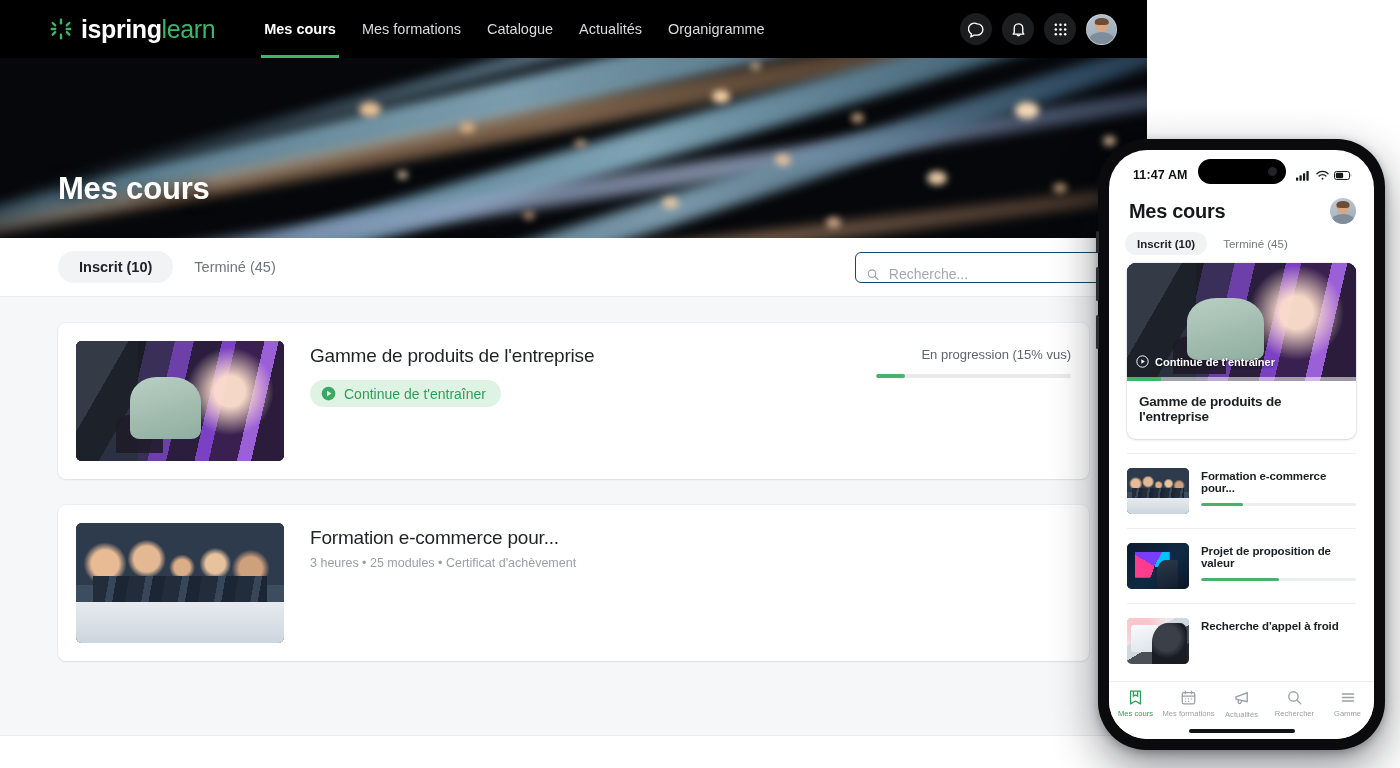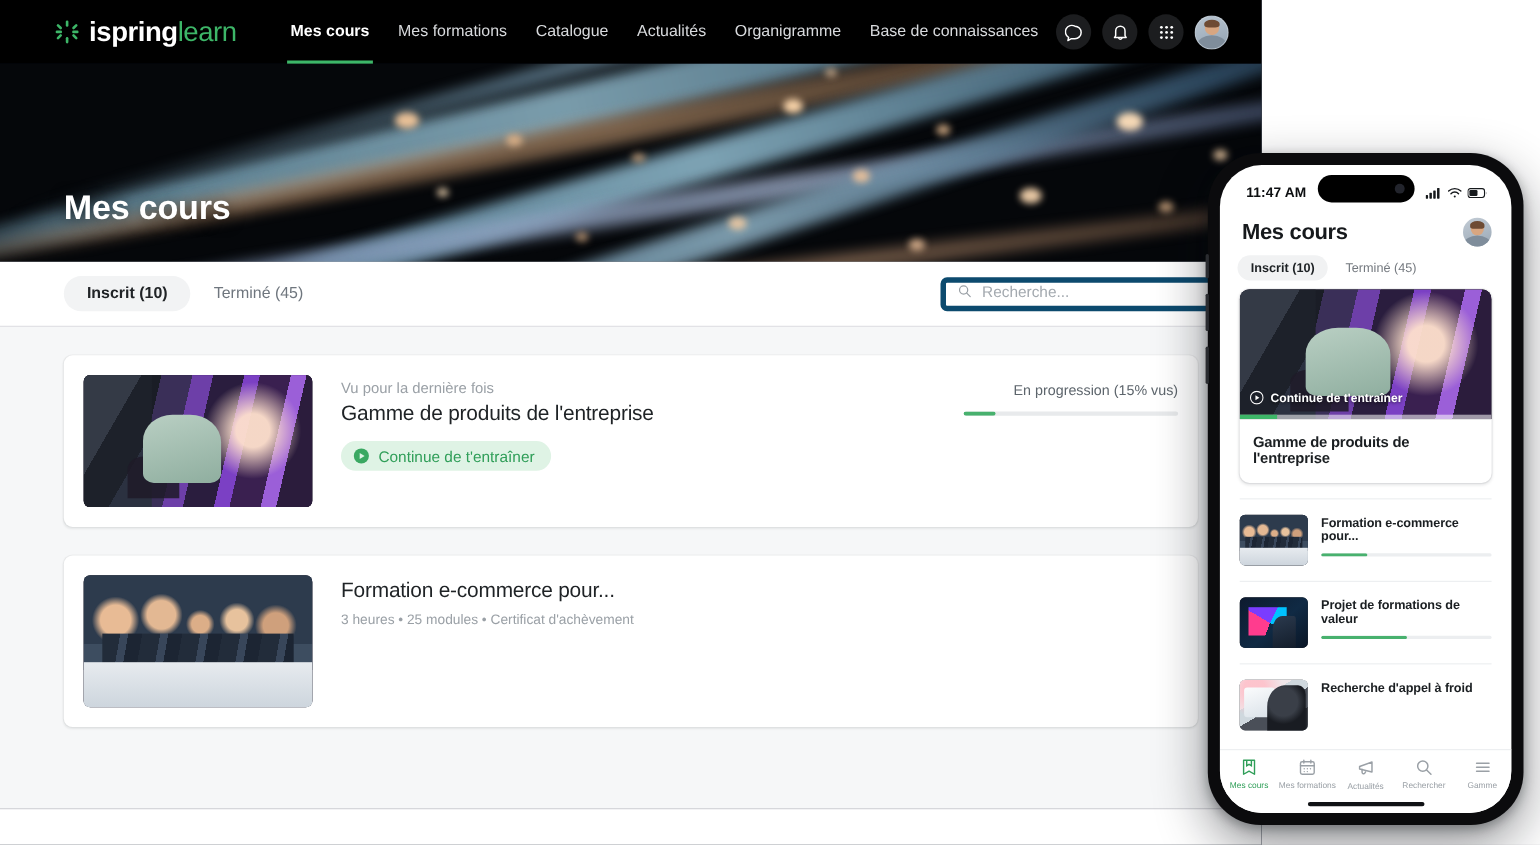--- a/index.html
+++ b/index.html
@@ -102,22 +102,22 @@
   }
   .pill {
     height: 32px; padding: 0 21px; border-radius: 16px;
     display: flex; align-items: center; font-size: 14.5px;
     color: #6f767e; cursor: pointer; white-space: nowrap;
   }
   .pill.active { background: #f2f3f4; color: #202326; font-weight: 700; }
   .searchwrap {
     position: absolute; left: 855px; top: 14px;
     width: 300px; height: 31px;
-    border: 5px solid #0c4a6e; border-radius: 6px;
-    display: flex; align-items: flex-start; padding: 0 10px; gap: 9px;
+    border: 1px solid #0c4a6e; border-radius: 6px;
+    display: flex; align-items: flex-end; padding: 0 10px; gap: 9px;
     background: #fff;
   }
   .searchwrap input {
     border: 0; outline: 0; font-size: 14px; color: #3c4349;
     font-family: inherit; background: transparent; width: 100%;
   }
   .searchwrap input::placeholder { color: #a3a9af; }
 
   
   .content { background: #f6f7f8; padding: 26px 0 0 0; height: 438px; }
@@ -344,21 +344,20 @@
         <span class="a">ispring</span><span class="b">learn</span>
       </span>
     </div>
 
     <div class="navlinks">
       <div class="navlink active">Mes cours</div>
       <div class="navlink">Mes formations</div>
       <div class="navlink">Catalogue</div>
       <div class="navlink">Actualités</div>
       <div class="navlink">Organigramme</div>
-      <div class="navlink">Base de connaissances</div>
     </div>
 
     <div class="navright">
       <div class="iconbtn">
         <svg width="17" height="17" viewBox="0 0 24 24" fill="none" stroke="#fff" stroke-width="1.9">
           <path d="M21 12a8 8 0 0 1-8 8H8.5L4 22.5l.9-4.2A8 8 0 0 1 13 4a8 8 0 0 1 8 8z" stroke-linejoin="round" stroke-linecap="round"></path>
         </svg>
       </div>
       <div class="iconbtn">
         <svg width="17" height="17" viewBox="0 0 24 24" fill="none" stroke="#fff" stroke-width="1.9">
@@ -427,21 +426,20 @@
     </div>
   </div>
 
   <div class="content">
 
     <div class="card">
       <div class="thumb">
           <span class="img-server"></span>
         </div>
       <div class="cbody">
-        <div class="eyebrow">Vu pour la dernière fois</div>
         <div class="ctitle">Gamme de produits de l'entreprise</div>
         <div class="continue">
           <svg class="play" viewBox="0 0 24 24">
             <circle cx="12" cy="12" r="11" fill="#3aa862"></circle>
             <path d="M9.6 7.6 16.8 12l-7.2 4.4z" fill="#dff3e5"></path>
           </svg>
           <span>Continue de t'entraîner</span>
         </div>
       </div>
       <div class="progresswrap">
@@ -541,21 +539,21 @@
             <i style="width: 27%;"></i>
           </div>
         </div>
       </div>
 
       <div class="ph-item">
         <div class="ph-thumb">
             <span class="img-valueprop"></span>
           </div>
         <div class="ph-item-body">
-          <div class="ph-item-title">Projet de formations de valeur</div>
+          <div class="ph-item-title">Projet de proposition de valeur</div>
           <div class="ph-track">
             <i style="width: 50%;"></i>
           </div>
         </div>
       </div>
 
       <div class="ph-item">
         <div class="ph-thumb">
             <span class="img-coldcall"></span>
           </div>

